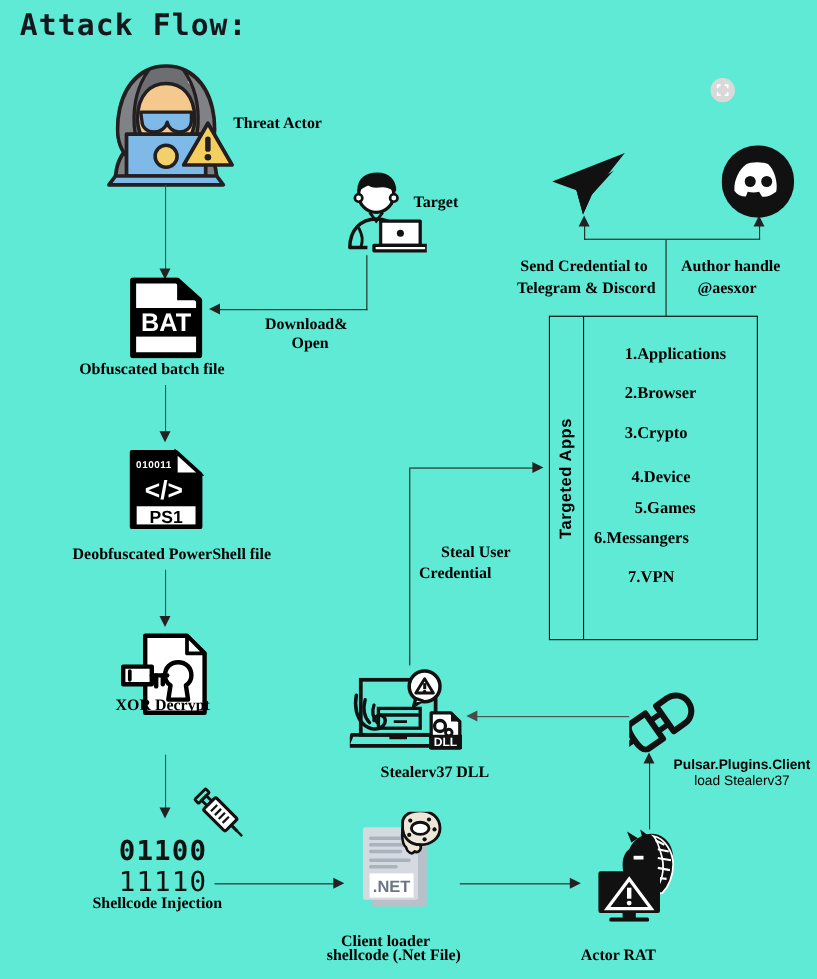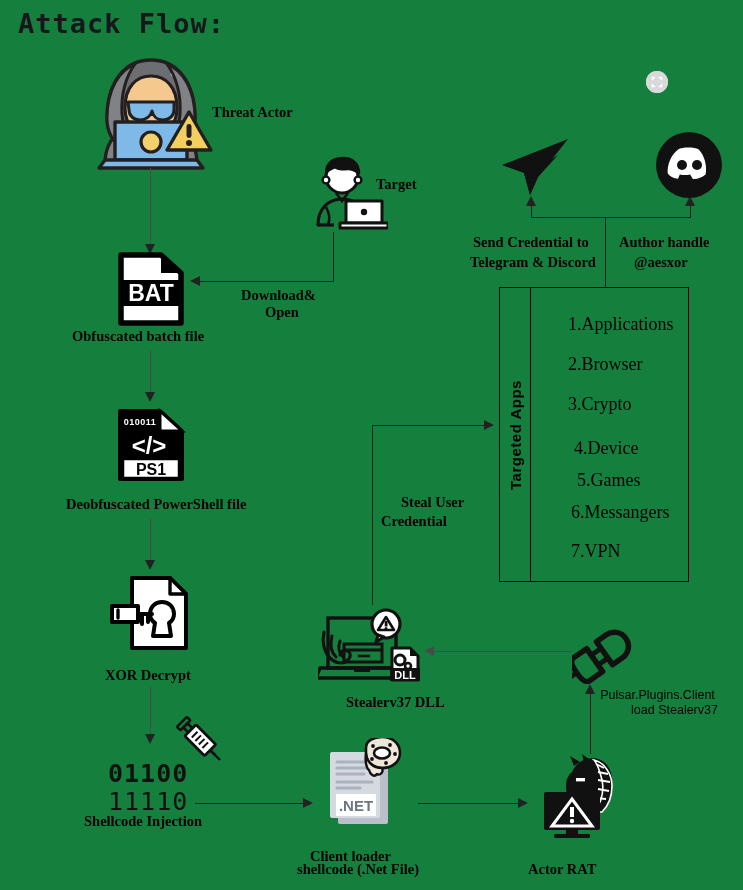--- a/index.html
+++ b/index.html
@@ -4,21 +4,21 @@
 <style>
   html, body {
     margin: 0;
     padding: 0;
     background: #ffffff;
   }
   #canvas {
     position: relative;
     width: 743px;
     height: 890px;
-    background: #15803d;
+    background: #5eead4;
     overflow: hidden;
     font-family: "Liberation Serif", serif;
     color: #000000;
   }
   .abs { position: absolute; }
 
   
   #title {
     left: 18px;
     top: 8px;
@@ -104,22 +104,22 @@
     letter-spacing: 0.5px;
     white-space: nowrap;
   }
   #apps-list {
     position: absolute;
     left: 40px; top: 26px;
     width: 148px;
   }
   #apps-list .app-item {
     font-family: "Liberation Serif", serif;
-    font-weight: 400;
-    font-size: 18px;
+    font-weight: 700;
+    font-size: 15px;
     white-space: nowrap;
   }
 
   
   #corner-mark {
     left: 646px; top: 71px;
     width: 22px; height: 22px;
     border-radius: 50%;
     background: #d9d9d9;
   }
@@ -239,21 +239,21 @@
 
       <path d="M54 28 C61 28 66 33 66 40 C66 44 64 47 61 49 L63 62 H45 L47 49 C44 47 42 44 42 40 C42 33 47 28 54 28 Z" fill="#ffffff" stroke="#000" stroke-width="4" stroke-linejoin="round"></path>
 
       <path d="M4 32 H30 V48 H4 Z" fill="#ffffff" stroke="#000" stroke-width="4" stroke-linejoin="round"></path>
       <path d="M10 36 V44" fill="none" stroke="#000" stroke-width="3.4" stroke-linecap="round"></path>
       <path d="M30 40 H44" fill="none" stroke="#000" stroke-width="4" stroke-linecap="round"></path>
       <path d="M34 40 V50" fill="none" stroke="#000" stroke-width="4" stroke-linecap="round"></path>
       <path d="M40 40 V48" fill="none" stroke="#000" stroke-width="4" stroke-linecap="round"></path>
     </svg>
   </div>
-  <div class="abs cap" style="left:105px; top:666px;font-family:Liberation Serif, serif;">XOR Decrypt</div>
+  <div class="abs cap" style="left:105px; top:632px;font-family:Liberation Serif, serif;">XOR Decrypt</div>
 
   <div class="ln-v thin" style="left:150px; top:686px; height:50px;"></div>
   <div class="arrow-head ah-down" style="left:145px; top:734px;"></div>
 
   <div class="icon" style="left:172px; top:710px;">
     <svg width="58" height="62" viewBox="0 0 58 62" aria-hidden="true">
       <g transform="rotate(-45 29 31)">
         <rect x="22" y="4" width="14" height="5" rx="1" fill="none" stroke="#111" stroke-width="2.6"></rect>
         <rect x="26" y="9" width="6" height="7" fill="none" stroke="#111" stroke-width="2.6"></rect>
         <rect x="21" y="16" width="16" height="28" rx="1.5" fill="#fff" stroke="#111" stroke-width="2.8"></rect>
@@ -335,21 +335,21 @@
         <path d="M34 12 H46 C54 12 60 18 60 26 C60 34 54 40 46 40 H34 Z" fill="none" stroke="#111" stroke-width="5.5" stroke-linejoin="round"></path>
 
         <path d="M6 12 H22 V40 H6 C2 40 0 36 0 26 C0 16 2 12 6 12 Z" fill="none" stroke="#111" stroke-width="5.5" stroke-linejoin="round"></path>
 
         <path d="M22 20 H34 M22 32 H34" stroke="#111" stroke-width="5"></path>
 
         <path d="M0 26 H-8" stroke="#111" stroke-width="5" stroke-linecap="round"></path>
       </g>
     </svg>
   </div>
-  <div class="abs cap-sans" style="left:590px; top:688px; width:135px;">Pulsar.Plugins.Client</div>
+  <div class="abs cap-sans" style="left:607px; top:688px; width:135px;font-weight:bold;">Pulsar.Plugins.Client</div>
   <div class="abs cap-sans" style="left:607px; top:703px; width:135px;">load Stealerv37</div>
 
   <div class="ln-h thin" style="left:432px; top:651px; width:140px;"></div>
   <div class="arrow-head ah-left" style="left:424px; top:646px; border-right-color:#4a4a4a;"></div>
 
   <div class="icon" style="left:318px; top:608px;">
     <svg width="104" height="80" viewBox="0 0 104 80" aria-hidden="true">
 
       <rect x="10" y="10" width="68" height="50" fill="none" stroke="#111" stroke-width="3.4"></rect>
 
@@ -389,21 +389,21 @@
   <div class="abs" id="apps-box">
     <div id="apps-label-col">
       <div id="apps-label">Targeted  Apps</div>
     </div>
     <div id="apps-list">
       <div class="app-item" style="margin-left:28px; margin-bottom:19px;">1.Applications</div>
       <div class="app-item" style="margin-left:28px; margin-bottom:19px;">2.Browser</div>
       <div class="app-item" style="margin-left:28px; margin-bottom:23px;">3.Crypto</div>
       <div class="app-item" style="margin-left:34px; margin-bottom:11px;">4.Device</div>
       <div class="app-item" style="margin-left:37px; margin-bottom:11px;">5.Games</div>
-      <div class="app-item" style="margin-left:31px; margin-bottom:18px;">6.Messangers</div>
+      <div class="app-item" style="margin-bottom:18px;">6.Messangers</div>
       <div class="app-item" style="margin-left:31px;">7.VPN</div>
     </div>
   </div>
 
   <div class="ln-v" style="left:605px; top:218px; height:70px;"></div>
   <div class="ln-h" style="left:531px; top:217px; width:160px;"></div>
   <div class="ln-v" style="left:531px; top:205px; height:13px;"></div>
   <div class="arrow-head ah-up" style="left:526px; top:196px;"></div>
   <div class="ln-v" style="left:690px; top:205px; height:13px;"></div>
   <div class="arrow-head ah-up" style="left:685px; top:196px;"></div>

